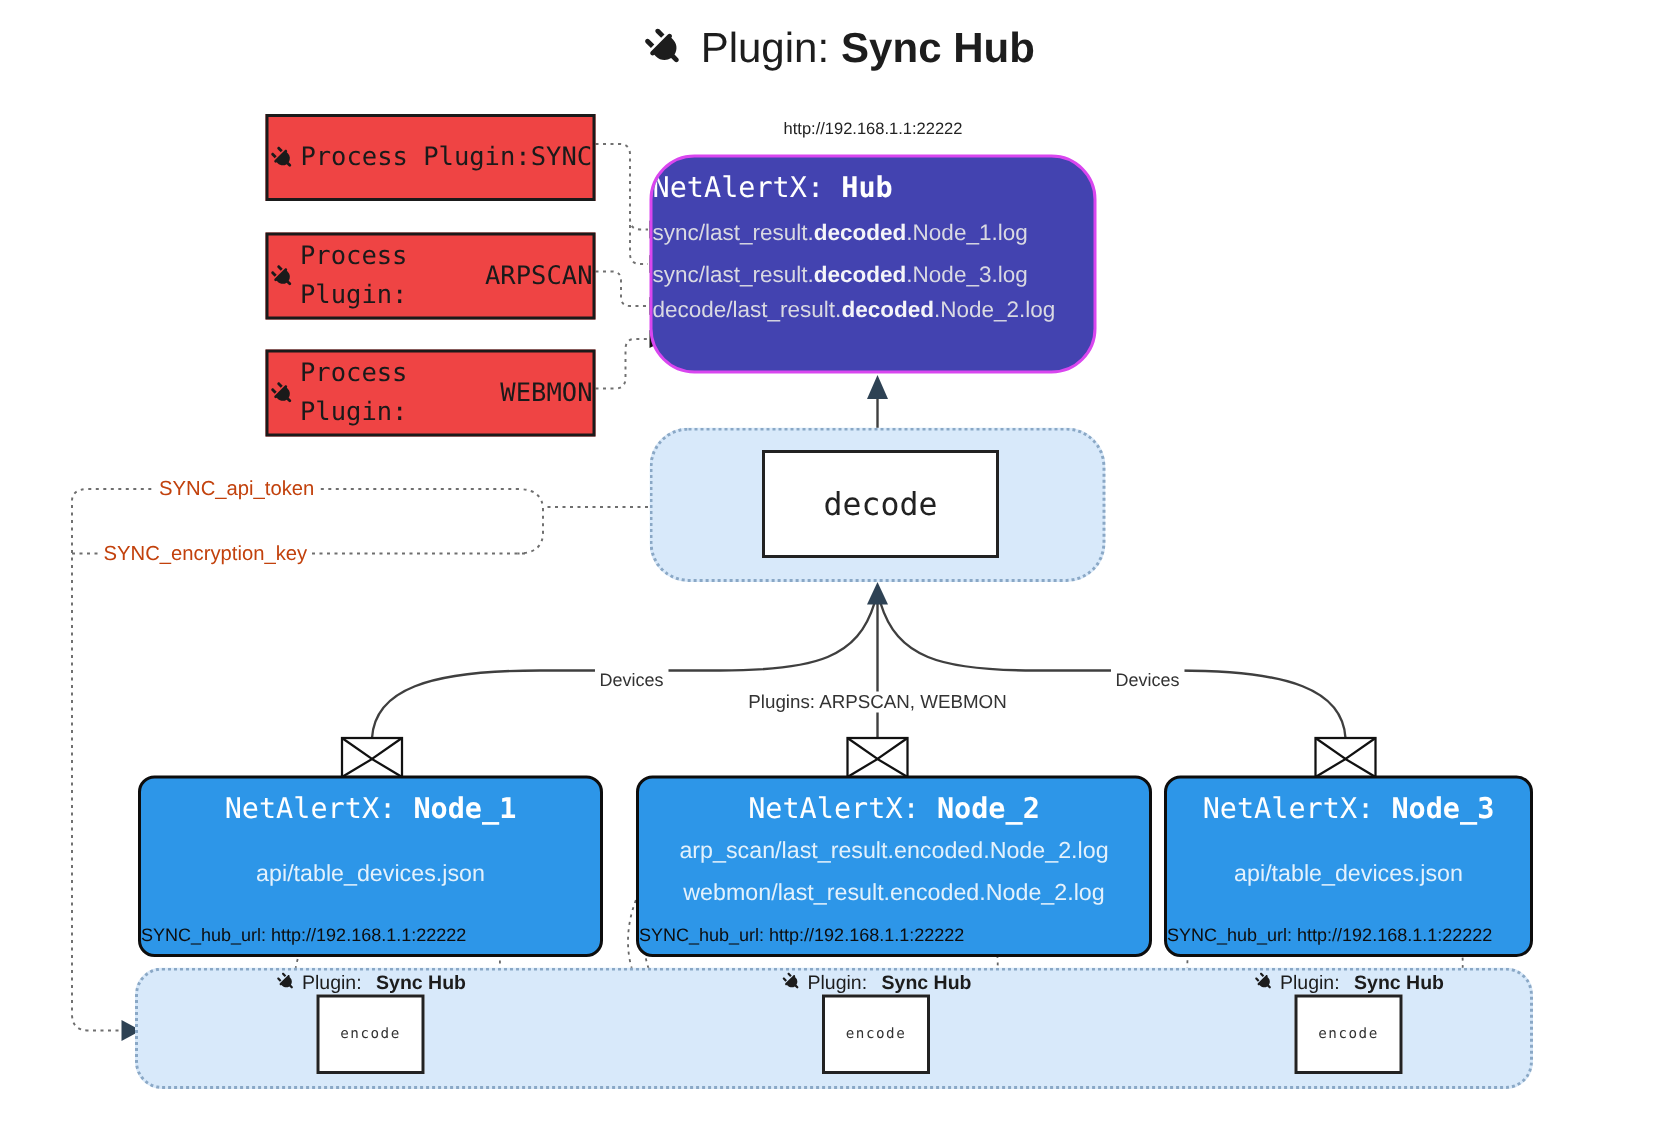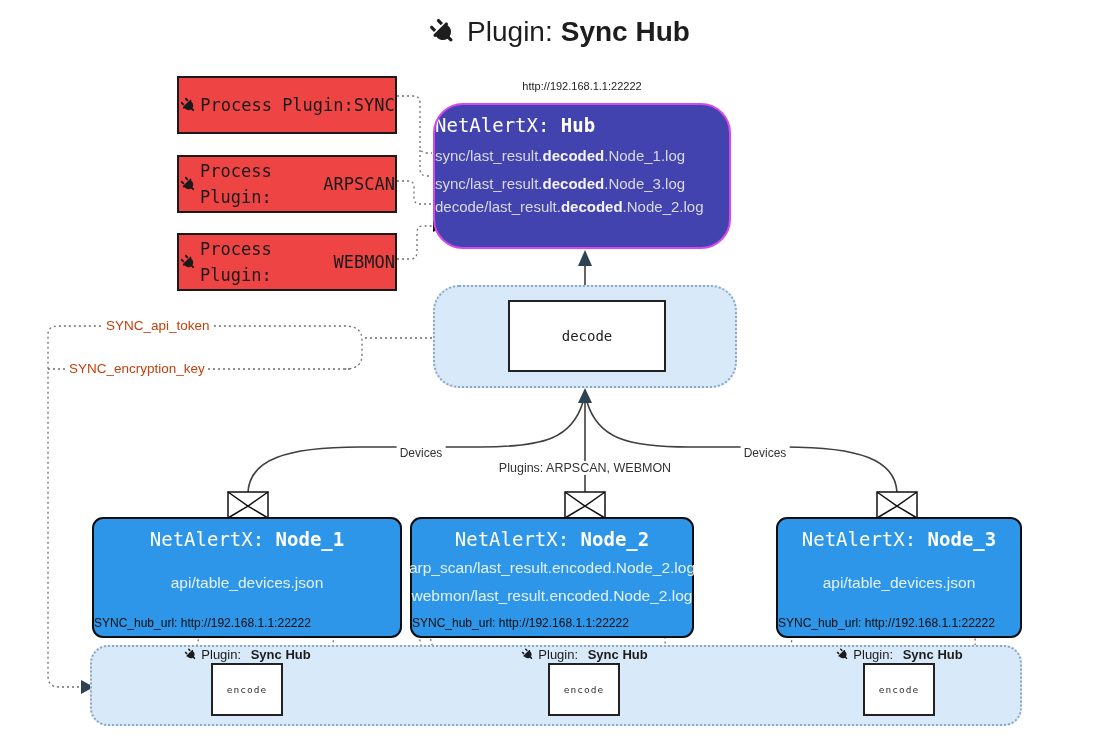--- a/index.html
+++ b/index.html
@@ -27,39 +27,39 @@
   #hub .hub-title { margin-top:9px; font-size:19px; color:#fff; }
   #hub .hub-title b { font-weight:bold; }
   .hub-line { font-size:15px; color:#d9d9e2; line-height:1; white-space:nowrap; }
   .hub-line b { color:#f4f4f8; }
   .hl1 { margin-top:12px; } .hl2 { margin-top:13px; } .hl3 { margin-top:13px; } .hl4 { margin-top:8px; }
 
   
   #decode-band { left:433px; top:285px; width:304px; height:103px; background:#d8e9fa;
                  border:2px dotted #8aa8c6; border-radius:26px; }
   #decode-box { left:508px; top:300px; width:158px; height:72px; background:#fff; border:2px solid #222;
-                display:flex; align-items:center; justify-content:center; font-size:14px; color:#222; }
+                display:flex; align-items:center; justify-content:center; font-size:21px; color:#222; }
 
   
   .secret-label { font-size:13.5px; color:#c2410c; background:#fff; padding:0 3px; white-space:nowrap; }
   #lbl-api-token { left:103px; top:318px; }
   #lbl-enc-key  { left:66px;  top:361px; }
 
   
   .edge-label { font-size:12px; color:#333; background:#fff; padding:0 3px; white-space:nowrap;
                 transform:translateX(-50%); }
   #lbl-dev-left  { left:421px; top:446px; }
   #lbl-dev-right { left:765px; top:446px; }
   #lbl-plugins   { left:585px; top:461px; font-size:12.5px; }
 
   
   .node { top:517px; height:121px; background:#2d96e8; border:2px solid #0d0d0d; border-radius:11px;
           display:flex; flex-direction:column; align-items:center; }
   #node1 { left:92px;  width:310px; }
-  #node2 { left:410px; width:284px; }
+  #node2 { left:424px; width:344px; }
   #node3 { left:776px; width:246px; }
   .node-title { margin-top:9px; font-size:19px; color:#fff; white-space:nowrap; }
   .node-title b { font-weight:bold; }
   .node-line { font-size:15.5px; color:rgba(255,255,255,0.87); white-space:nowrap; }
   .nl-single { margin-top:24px; }
   .nl-a { margin-top:9px; } .nl-b { margin-top:10px; }
   .node-url { position:absolute; bottom:6px; left:0; width:100%; 
               font-size:12px; color:#0d0d0d; white-space:nowrap; }
 
   

